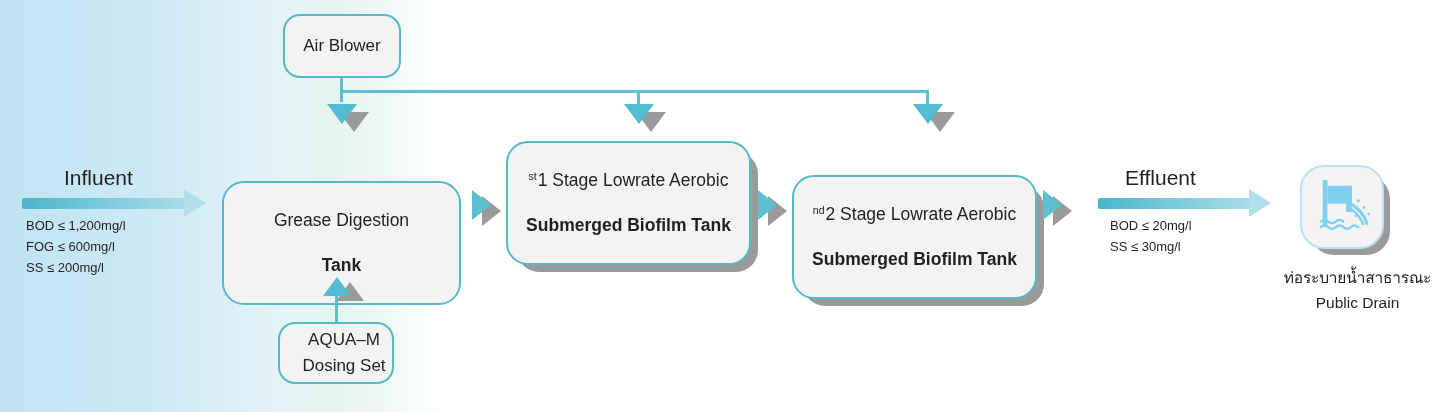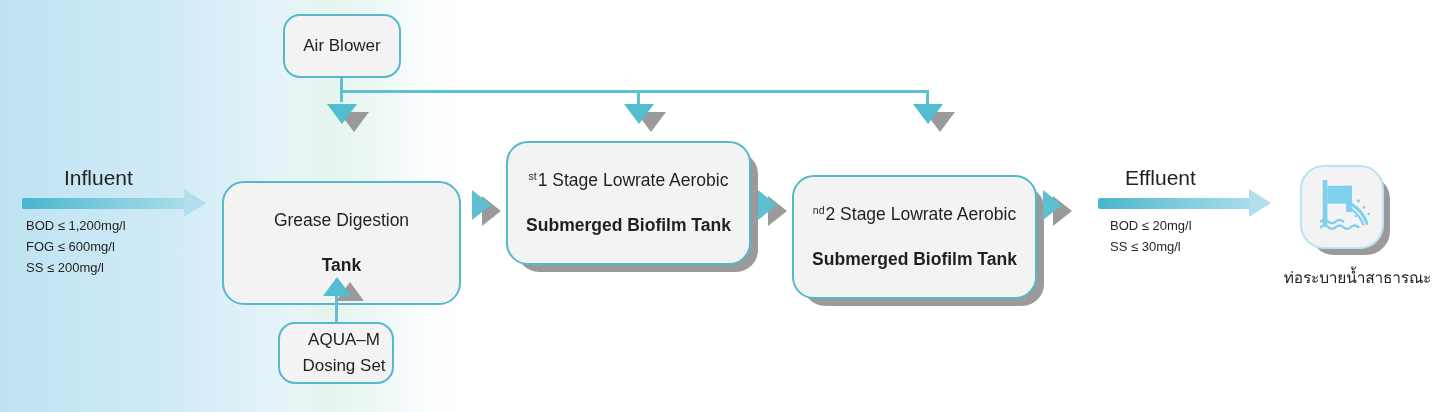--- a/index.html
+++ b/index.html
@@ -193,13 +193,14 @@
     <path d="M20 64 q 4 -3.5 8 0 q 4 3.5 8 0 q 4 -3.5 8 0 q 4 3.5 8 0 q 4 -3.5 8 0" stroke="#7fd0ef" stroke-width="2.4" fill="none" stroke-linecap="round"></path>
 
     <circle cx="60" cy="36" r="1.7" fill="#7fd0ef"></circle>
     <circle cx="66" cy="43" r="1.5" fill="#7fd0ef"></circle>
     <circle cx="71" cy="50" r="1.4" fill="#7fd0ef"></circle>
     <circle cx="57" cy="52" r="1.3" fill="#7fd0ef"></circle>
   </svg>
 </div>
 <div id="drain-caption">
   <span class="th">ท่อระบายน้ำสาธารณะ</span>
+  <span class="en">Public Drain</span>
 </div>
 
 </body></html>

